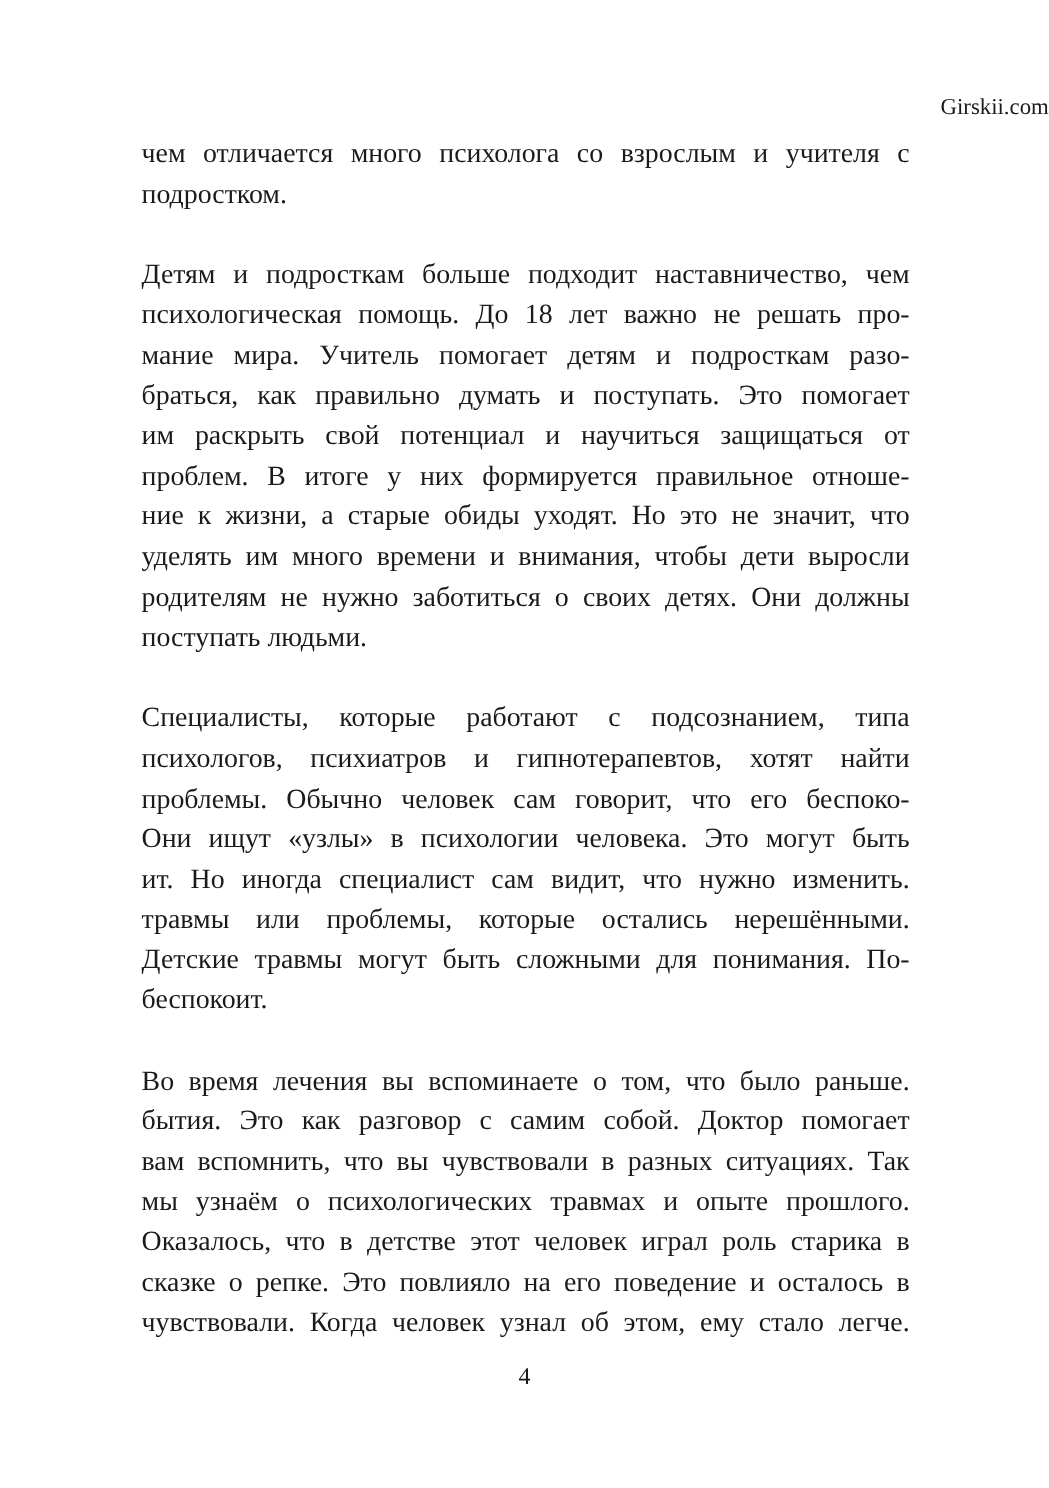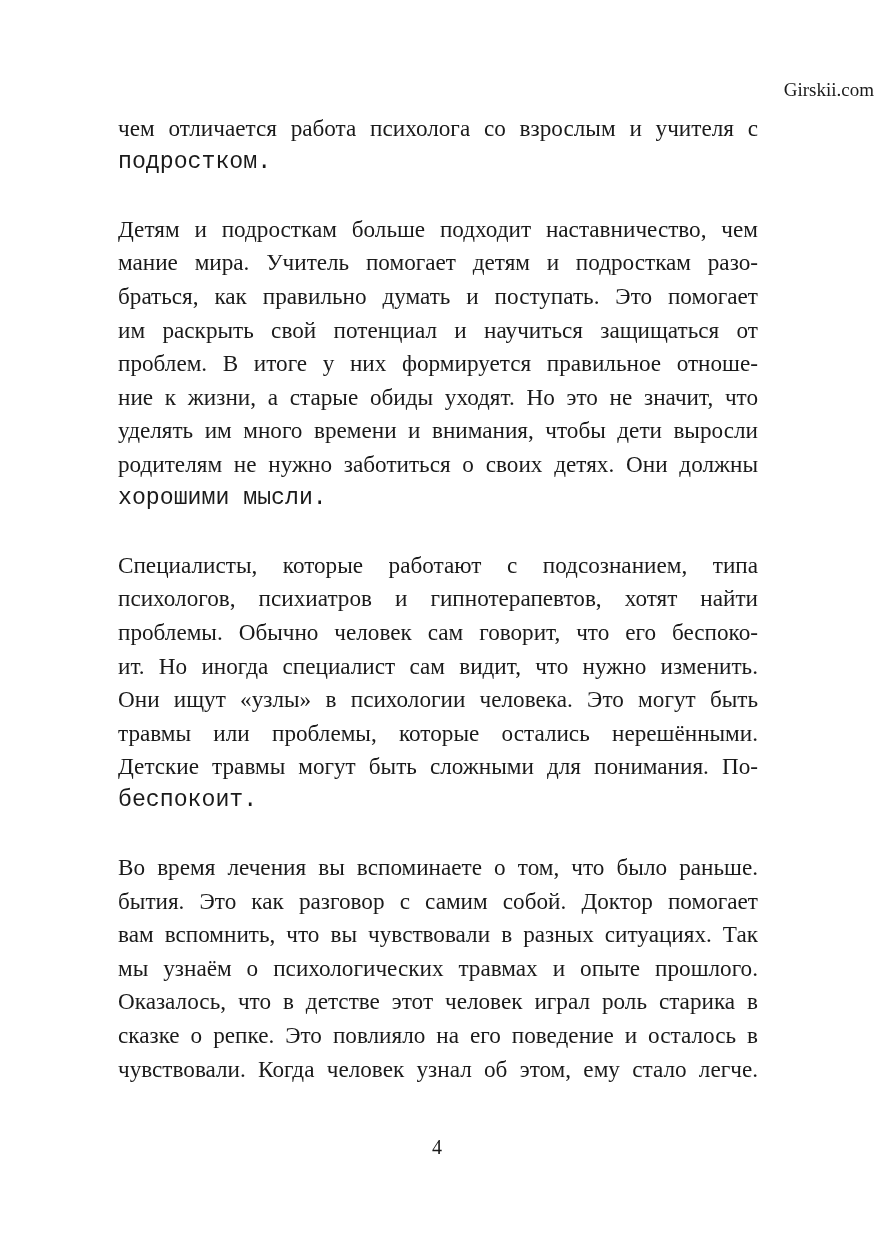--- a/index.html
+++ b/index.html
@@ -39,59 +39,59 @@
       hyphens: manual;
     }
     .line {
       display: block;
       text-align: justify;
       text-align-last: justify;
       white-space: nowrap;
     }
     .line.last {
       text-align-last: left;
-      font-family: Liberation Mono, monospace;
     }
     .page-number {
       position: absolute;
       top: 1135px;
       left: 0;
       width: 874px;
       text-align: center;
       font-size: 20px;
       line-height: 24px;
     }
   </style>
 </head>
 <body>
 
 <div class="page-header">Girskii.com</div>
 
 <div class="page-body">
   <p class="para">
-    <span class="line">чем отличается работа психолога со взрослым и учителя с</span>
+    <span class="line">чем отличается много психолога со взрослым и учителя с</span>
     <span class="line last">подростком.</span>
   </p>
   <p class="para">
     <span class="line">Детям и подросткам больше подходит наставничество, чем</span>
+    <span class="line">психологическая помощь. До 18 лет важно не решать про-</span>
     <span class="line">мание мира. Учитель помогает детям и подросткам разо-</span>
     <span class="line">браться, как правильно думать и поступать. Это помогает</span>
     <span class="line">им раскрыть свой потенциал и научиться защищаться от</span>
     <span class="line">проблем. В итоге у них формируется правильное отноше-</span>
     <span class="line">ние к жизни, а старые обиды уходят. Но это не значит, что</span>
     <span class="line">уделять им много времени и внимания, чтобы дети выросли</span>
     <span class="line">родителям не нужно заботиться о своих детях. Они должны</span>
-    <span class="line last">хорошими мысли.</span>
+    <span class="line last">поступать людьми.</span>
   </p>
   <p class="para">
     <span class="line">Специалисты, которые работают с подсознанием, типа</span>
     <span class="line">психологов, психиатров и гипнотерапевтов, хотят найти</span>
     <span class="line">проблемы. Обычно человек сам говорит, что его беспоко-</span>
+    <span class="line">Они ищут «узлы» в психологии человека. Это могут быть</span>
     <span class="line">ит. Но иногда специалист сам видит, что нужно изменить.</span>
-    <span class="line">Они ищут «узлы» в психологии человека. Это могут быть</span>
     <span class="line">травмы или проблемы, которые остались нерешёнными.</span>
     <span class="line">Детские травмы могут быть сложными для понимания. По-</span>
     <span class="line last">беспокоит.</span>
   </p>
   <p class="para">
     <span class="line">Во время лечения вы вспоминаете о том, что было раньше.</span>
     <span class="line">бытия. Это как разговор с самим собой. Доктор помогает</span>
     <span class="line">вам вспомнить, что вы чувствовали в разных ситуациях. Так</span>
     <span class="line">мы узнаём о психологических травмах и опыте прошлого.</span>
     <span class="line">Оказалось, что в детстве этот человек играл роль старика в</span>

